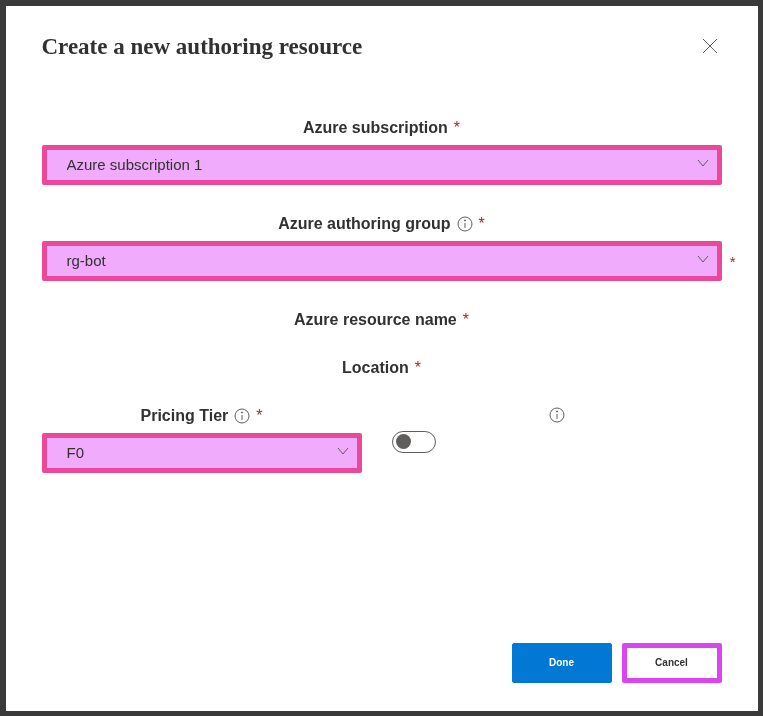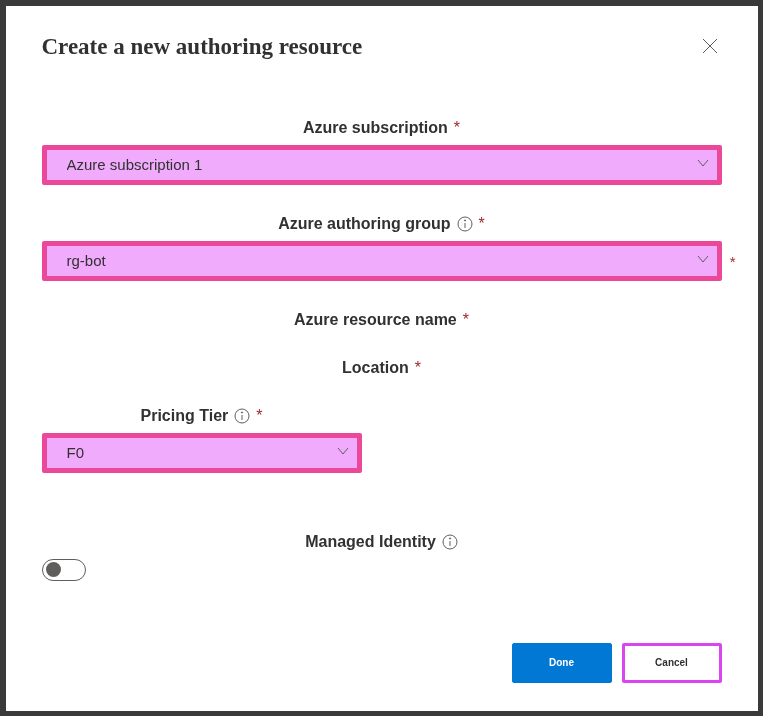--- a/index.html
+++ b/index.html
@@ -103,21 +103,20 @@
       pointer-events: none;
       color: #605e5c;
     }
     .chevron svg {
       width: 14px;
       height: 14px;
     }
     .row {
       display: flex;
       gap: 30px;
-      flex-direction: column;
     }
     .col-narrow {
       width: 320px;
     }
     .col-rest {
       flex: 1;
     }
     .toggle-wrapper {
       margin-top: 4px;
     }
@@ -159,21 +158,21 @@
       padding: 0 18px;
     }
     .btn-primary {
       background: #0078d4;
       color: #ffffff;
       border: 1px solid #0078d4;
     }
     .btn-secondary {
       background: #ffffff;
       color: #323130;
-      border: 3px solid #d946ef;
+      border: 5px solid #d946ef;
     }
     .outer-required {
       position: relative;
     }
     .outer-required-mark {
       position: absolute;
       right: -14px;
       top: 50%;
       transform: translateY(-50%);
       color: #a4262c;
@@ -266,21 +265,20 @@
         <span class="chevron">
           <svg viewBox="0 0 14 14" fill="none" stroke="currentColor" stroke-width="1">
             <polyline points="2,4 7,10 12,4"></polyline>
           </svg>
         </span>
       </div>
     </div>
 
     <div class="col-rest field-group">
       <div class="field-label">
-        <span>Managed Identity</span>
         <span class="info-icon">
           <svg viewBox="0 0 16 16" fill="none" stroke="#605e5c" stroke-width="1">
             <circle cx="8" cy="8" r="7"></circle>
             <circle cx="8" cy="4.5" r="0.6" fill="#605e5c"></circle>
             <line x1="8" y1="7" x2="8" y2="12"></line>
           </svg>
         </span>
       </div>
       <div class="toggle-wrapper">
         <div class="toggle"></div>

